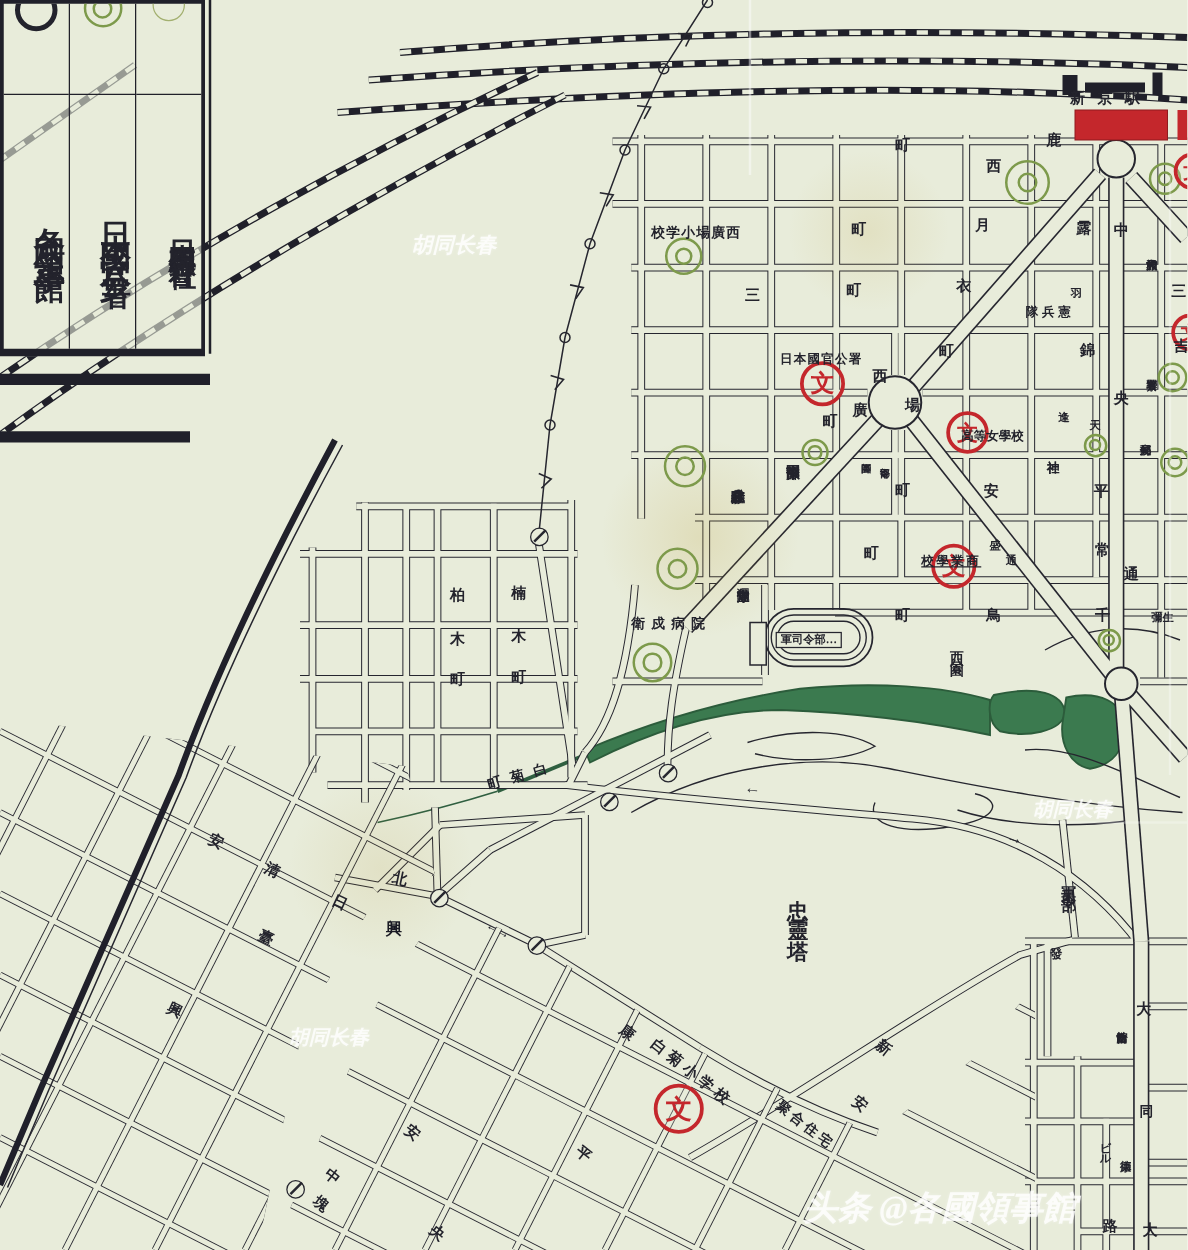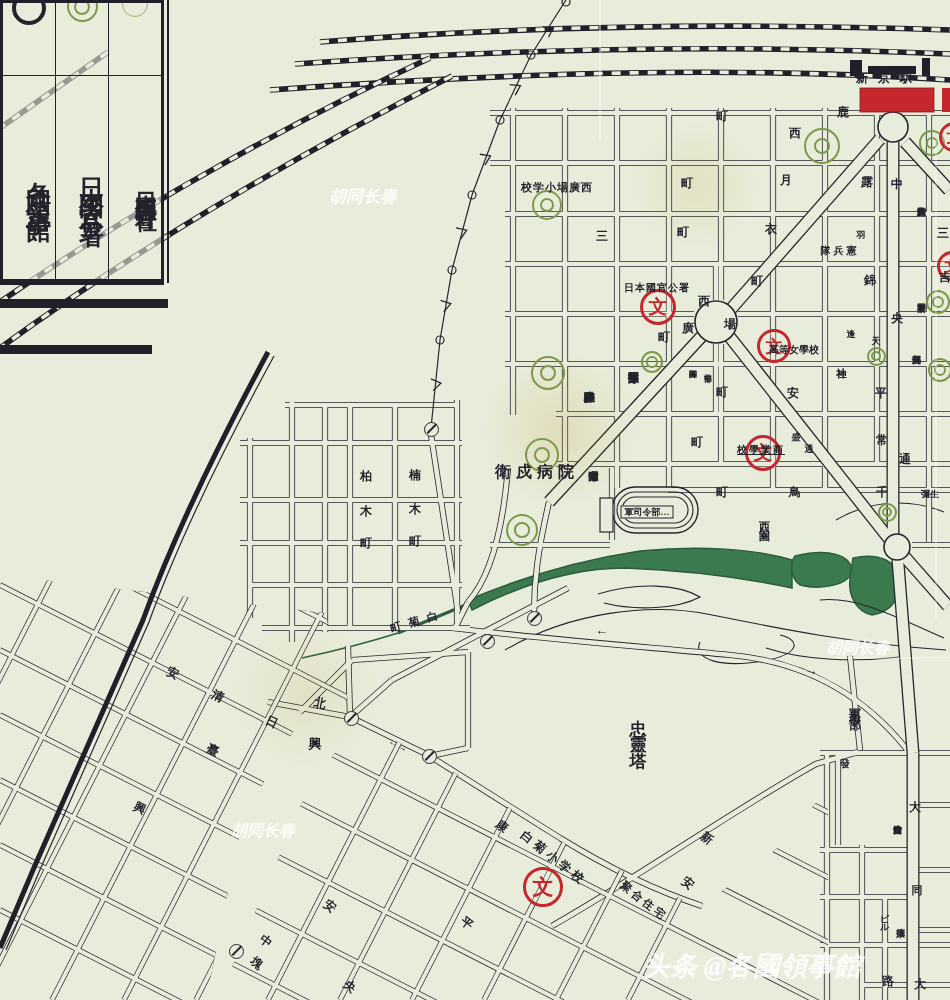--- a/index.html
+++ b/index.html
@@ -388,21 +388,21 @@
       <div class="lbl v" style="left: 841px; top: 360px; font-size: 10px; transform: translate(-50%, -50%) rotate(0deg);">神社</div>
       <div class="lbl v" style="left: 916px; top: 348px; font-size: 9px; transform: translate(-50%, -50%) rotate(0deg);">郵便局</div>
       <div class="lbl" style="left: 722px; top: 392px; font-size: 12px; transform: translate(-50%, -50%) rotate(0deg);">町</div>
       <div class="lbl" style="left: 793px; top: 393px; font-size: 12px; transform: translate(-50%, -50%) rotate(0deg);">安</div>
       <div class="lbl" style="left: 881px; top: 393px; font-size: 12px; transform: translate(-50%, -50%) rotate(0deg);">平</div>
       <div class="lbl" style="left: 897px; top: 318px; font-size: 12px; transform: translate(-50%, -50%) rotate(0deg);">央</div>
       <div class="lbl" style="left: 882px; top: 440px; font-size: 12px; transform: translate(-50%, -50%) rotate(0deg);">常</div>
       <div class="lbl" style="left: 905px; top: 459px; font-size: 12px; transform: translate(-50%, -50%) rotate(0deg);">通</div>
       <div class="lbl v" style="left: 593px; top: 463px; font-size: 10px; transform: translate(-50%, -50%) rotate(0deg);">獨立守備隊</div>
       <div class="lbl" style="left: 697px; top: 442px; font-size: 12px; transform: translate(-50%, -50%) rotate(0deg);">町</div>
-      <div class="lbl" style="left: 537px; top: 472px; font-size: 16px; letter-spacing: 5px; transform: translate(-50%, -50%) rotate(0deg);">衛戍病院</div>
+      <div class="lbl" style="left: 537px; top: 500px; font-size: 11px; letter-spacing: 5px; transform: translate(-50%, -50%) rotate(0deg);">衛戍病院</div>
       <div class="lbl box" style="left: 647px; top: 512px; font-size: 9px; transform: translate(-50%, -50%) rotate(0deg);">軍司令部…</div>
       <div class="lbl" style="left: 722px; top: 492px; font-size: 12px; transform: translate(-50%, -50%) rotate(0deg);">町</div>
       <div class="lbl" style="left: 795px; top: 492px; font-size: 12px; transform: translate(-50%, -50%) rotate(0deg);">鳥</div>
       <div class="lbl v" style="left: 764px; top: 520px; font-size: 11px; letter-spacing: 5px; transform: translate(-50%, -50%) rotate(0deg);">西公園</div>
       <div class="lbl" style="left: 761px; top: 450px; font-size: 10px; letter-spacing: 2px; transform: translate(-50%, -50%) rotate(0deg); text-decoration: underline;">校學業商</div>
       <div class="lbl" style="left: 796px; top: 437px; font-size: 9px; transform: translate(-50%, -50%) rotate(0deg);">盛</div>
       <div class="lbl" style="left: 809px; top: 449px; font-size: 9px; transform: translate(-50%, -50%) rotate(0deg);">通</div>
       <div class="lbl" style="left: 882px; top: 492px; font-size: 12px; transform: translate(-50%, -50%) rotate(0deg);">千</div>
       <div class="lbl" style="left: 930px; top: 494px; font-size: 9px; transform: translate(-50%, -50%) rotate(0deg);">彌生</div>
       <div class="lbl v" style="left: 366px; top: 511px; font-size: 12px; letter-spacing: 34px; transform: translate(-50%, -50%) rotate(0deg);">柏木町</div>

